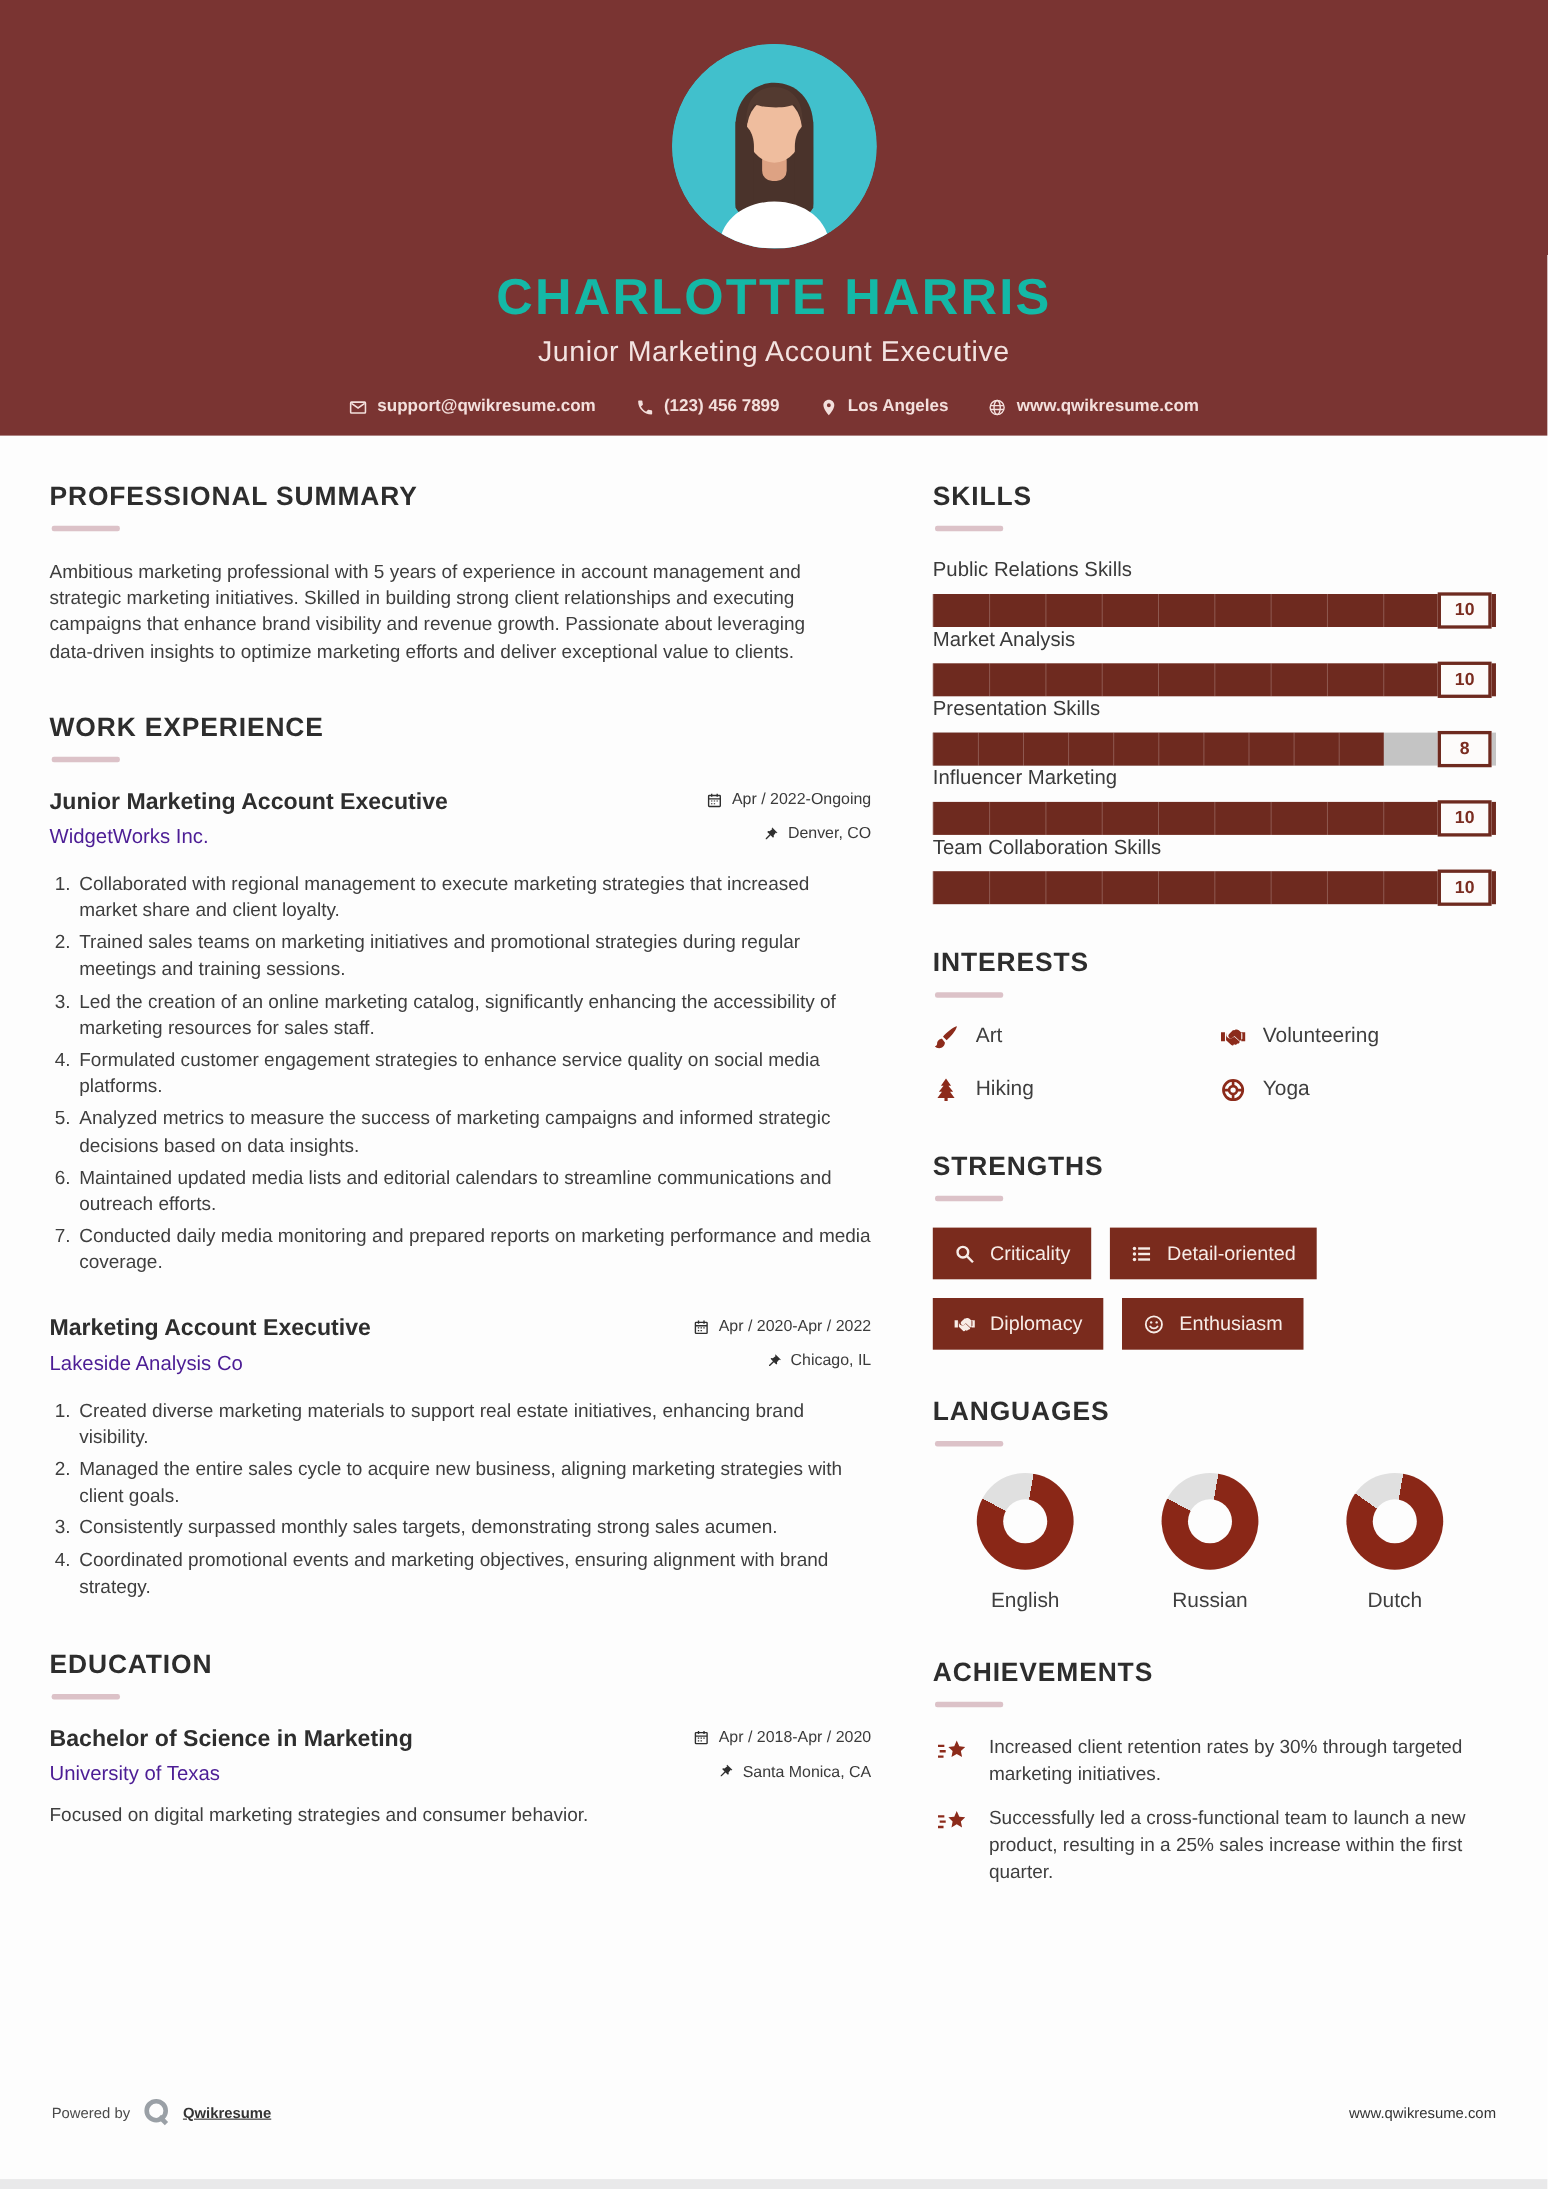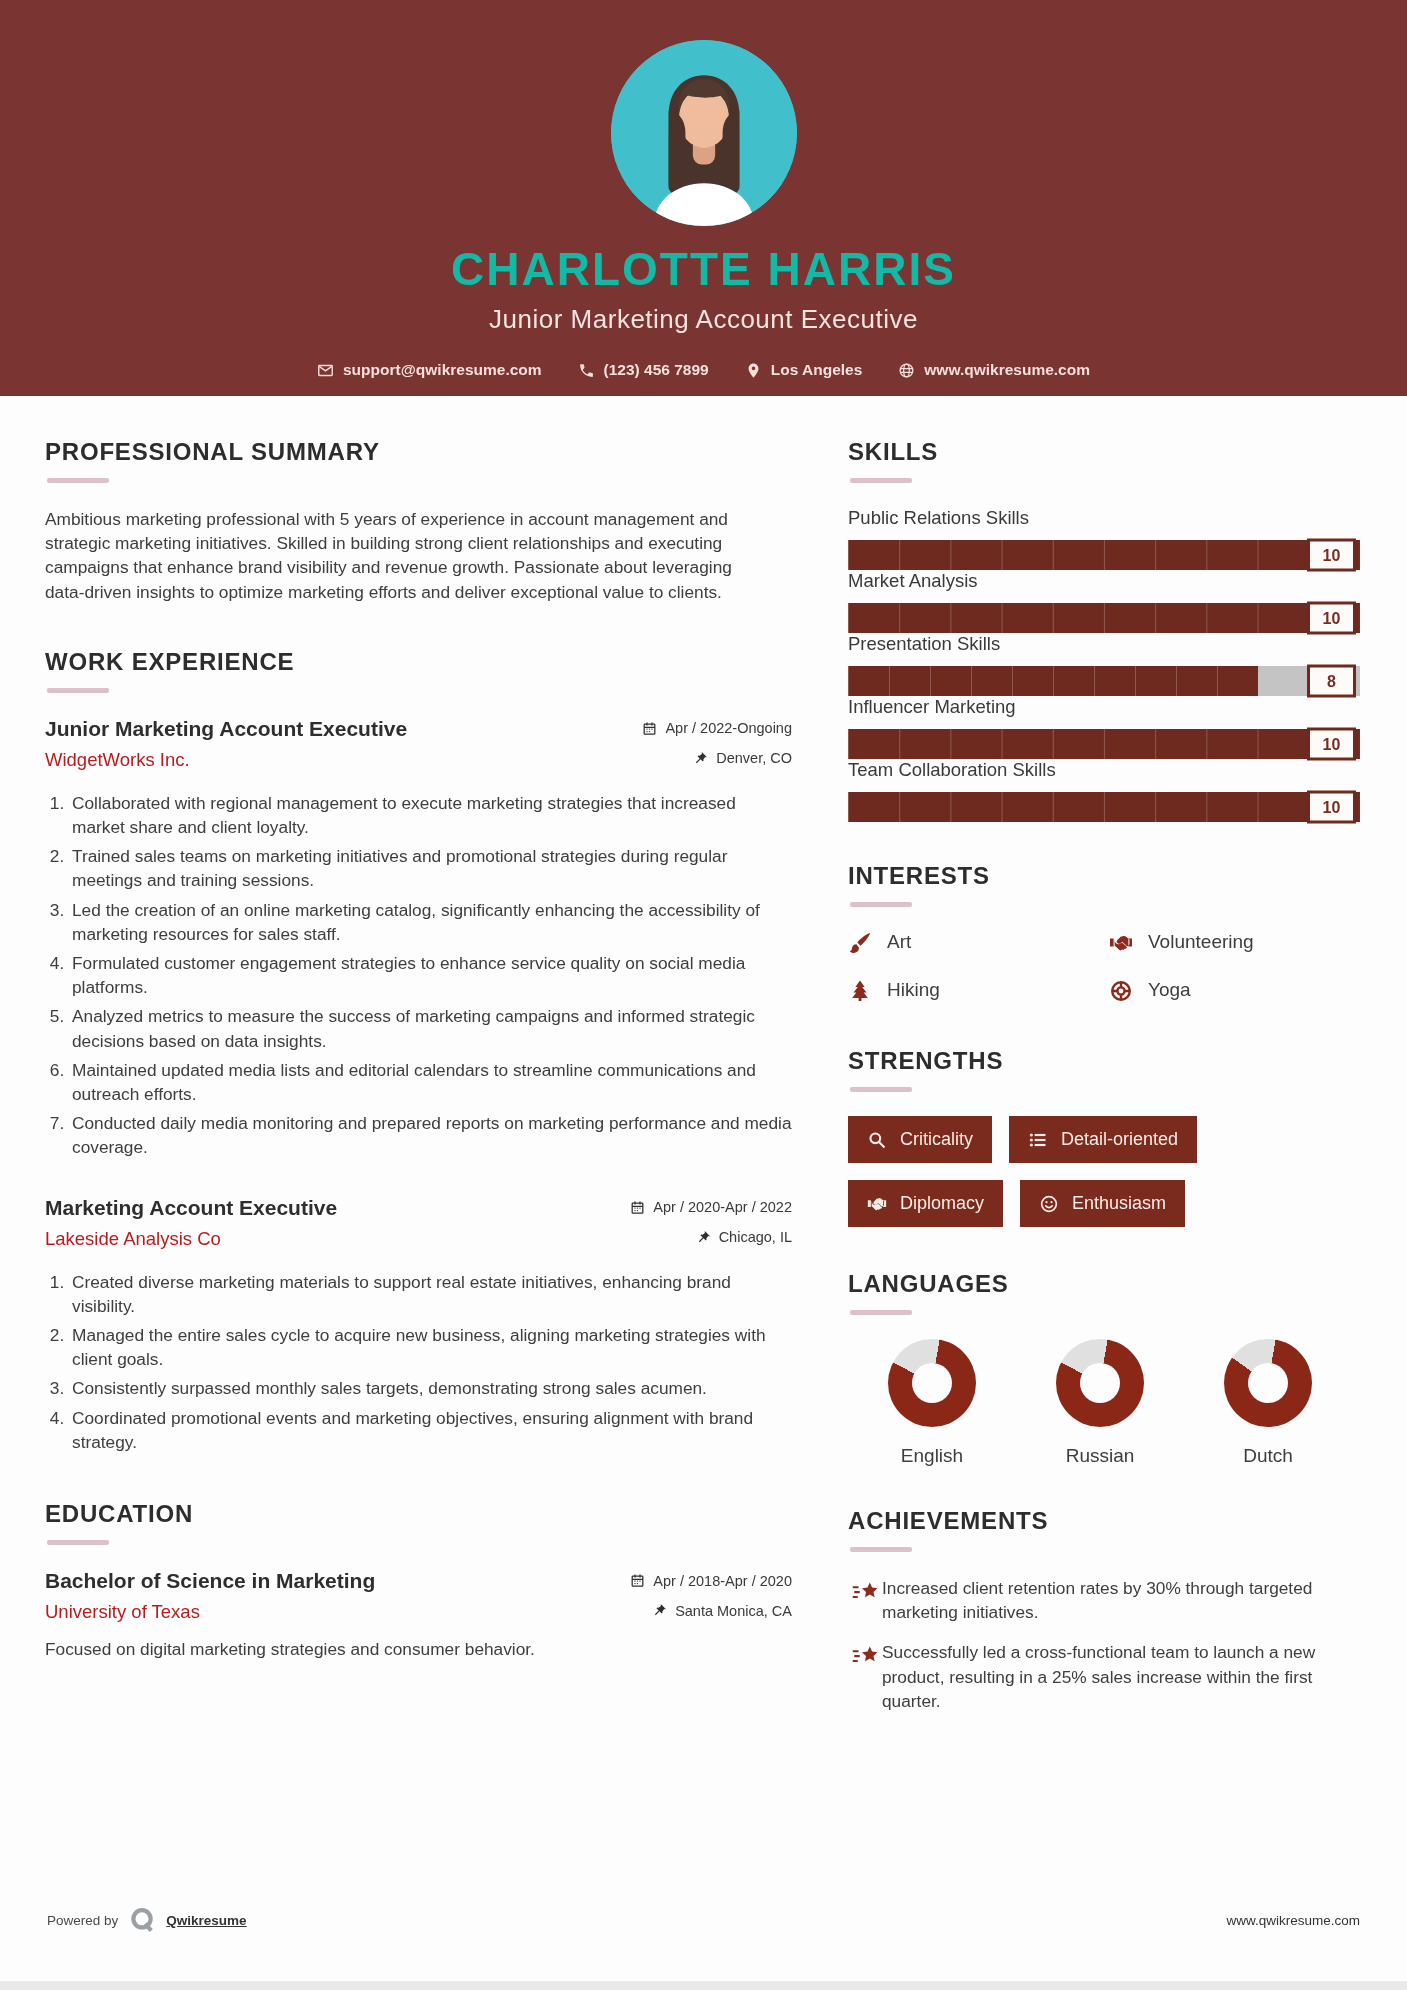--- a/index.html
+++ b/index.html
@@ -24,21 +24,21 @@
   h2.sec{font-size:24px;font-weight:800;color:#2d2d2d;letter-spacing:.8px;margin:0;}
   .rule{width:62px;height:5px;background:#dcc2c8;border-radius:2px;margin:12px 0 24px 2px;}
 
   .body-text,li{font-size:17.3px;line-height:1.4;color:#3e3e3e;}
   .summary-p{margin:0 0 44px 0;max-width:725px;}
 
   
   .job{margin-bottom:36px;}
   .job-row{display:flex;justify-content:space-between;align-items:baseline;}
   .job-title{font-size:21px;font-weight:700;color:#2e2e2e;margin:0;}
-  .company{font-size:18.5px;color:#b91c1c;margin-top:8px;}
+  .company{font-size:18.5px;color:#4c1d95;margin-top:8px;}
   .meta{display:flex;align-items:center;gap:8px;font-size:14.5px;color:#3a3a3a;white-space:nowrap;}
   .meta .ic{width:15px;height:15px;color:#2f2f2f;}
   .job ol{margin:20px 0 0 0;padding-left:24px;}
   .job li{margin-bottom:5px;padding-left:3px;}
   .edu-note{margin:14px 0 0 0;}
 
   
   .skill{}
   .skill-label{font-size:18.5px;color:#3a3a3a;margin-bottom:11px;}
   .skill-bar{position:relative;height:30px;background:#c4c4c4;}
@@ -56,21 +56,21 @@
   .strength .ic{width:20px;height:20px;color:#f7ece7;}
 
   
   .langs{display:flex;margin-bottom:40px;}
   .lang{width:168px;text-align:center;}
   .donut{width:88px;height:88px;border-radius:50%;margin:0 auto;position:relative;}
   .donut::after{content:"";position:absolute;inset:24px;background:#fdfdfd;border-radius:50%;}
   .lang-label{margin-top:18px;font-size:19px;color:#3e3e3e;}
 
   
-  .ach{display:flex;margin-bottom:16px;}
+  .ach{display:flex;gap:17px;margin-bottom:16px;}
   .ach .ic{width:34px;height:30px;flex:0 0 34px;color:#8c2b1b;margin-top:2px;}
   .ach p{margin:0;max-width:440px;}
 
   
   .footer{position:absolute;left:47px;right:47px;bottom:56px;display:flex;justify-content:space-between;align-items:center;font-size:13.5px;color:#4a4a4a;}
   .footer-left{display:flex;align-items:center;gap:10px;}
   .qlogo{width:28px;height:28px;}
   .brand-link{color:#333;text-decoration:underline;font-weight:600;}
   .site-link{color:#333;}
   .bottom-strip{position:absolute;left:0;right:0;bottom:0;height:9px;background:#e9e9ea;}

